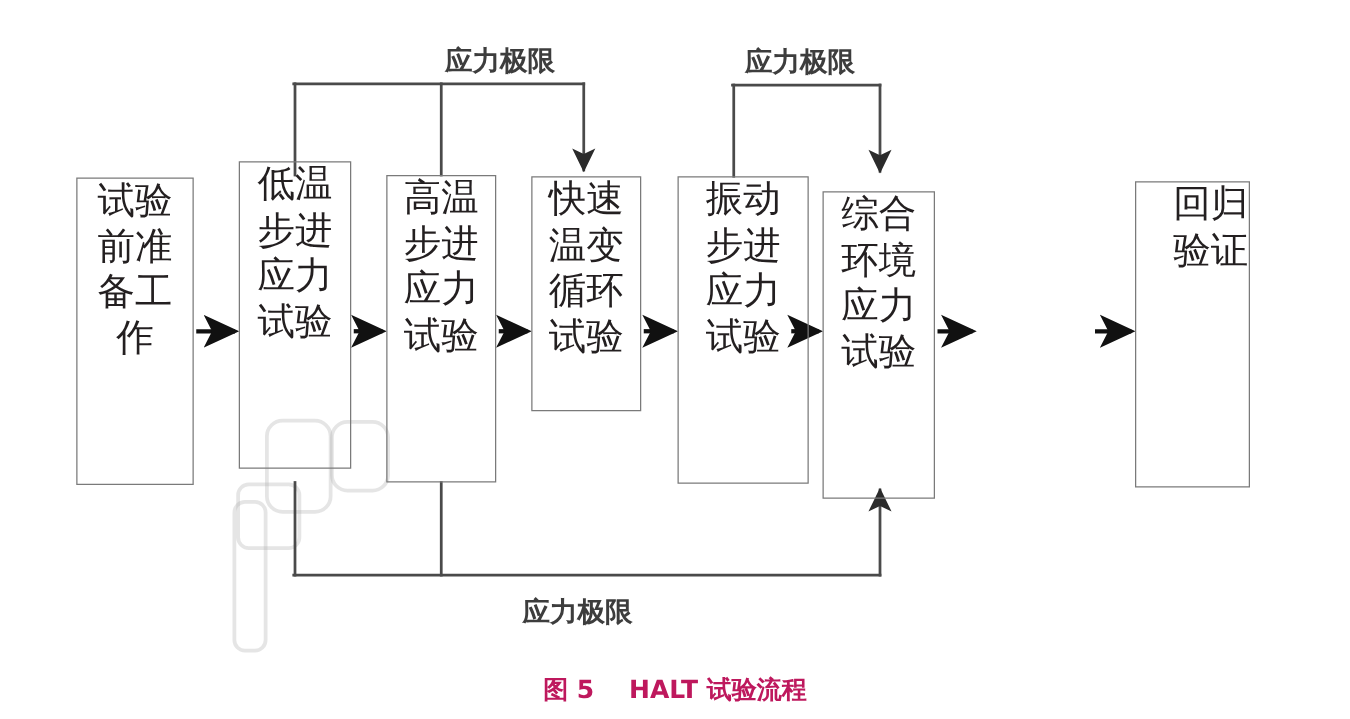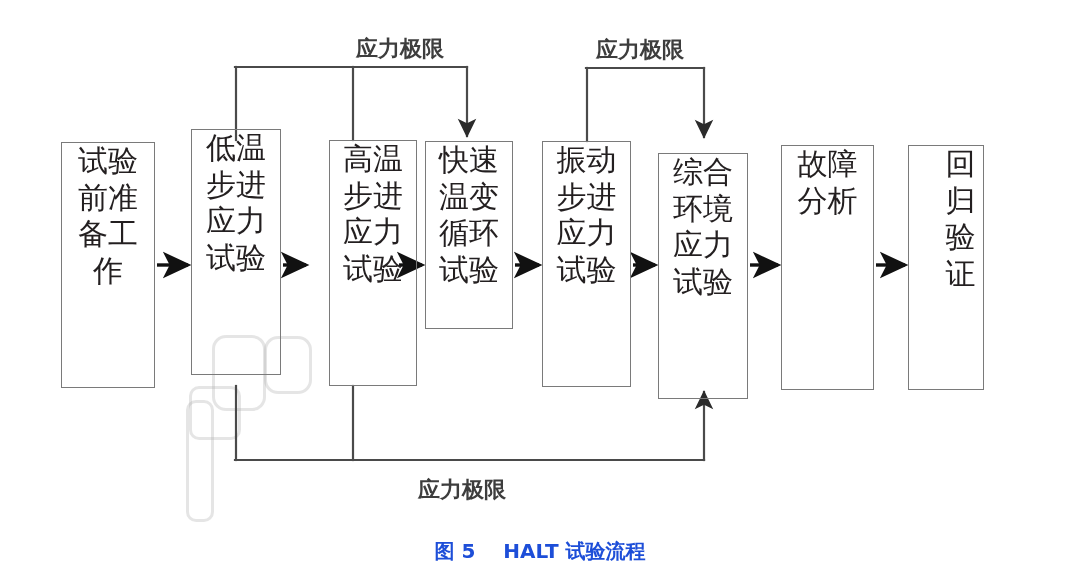--- a/index.html
+++ b/index.html
@@ -50,21 +50,21 @@
 
   
   #caption{
     position:absolute;
     left:0;right:0;
     top:538px;
     text-align:center;
     font-family:"DejaVu Sans","Liberation Sans",sans-serif;
     font-size:20px;
     font-weight:700;
-    color:#1d4ed8;
+    color:#be185d;
     white-space:pre;
   }
 
   
   .ghost{
     position:absolute;
     border:3px solid rgba(170,170,170,0.30);
     border-radius:14px;
     pointer-events:none;
   }
@@ -127,54 +127,50 @@
 作</span>
   </div>
 
   <div class="box" style="left:191px;top:129px;width:90px;height:246px;">
     <span class="txt">低温
 步进
 应力
 试验</span>
   </div>
 
-  <div class="box" style="left:309px;top:140px;width:88px;height:246px;margin-left:20px;">
+  <div class="box" style="left:309px;top:140px;width:88px;height:246px;">
     <span class="txt">高温
 步进
 应力
 试验</span>
   </div>
 
   <div class="box" style="left:425px;top:141px;width:88px;height:188px;">
     <span class="txt">快速
 温变
 循环
 试验</span>
   </div>
 
-  <div class="box" style="left:542px;top:141px;width:89px;height:246px;">
+  <div class="box" style="left:542px;top:141px;width:105px;height:246px;">
     <span class="txt">振动
 步进
 应力
 试验</span>
   </div>
 
   <div class="box" style="left:658px;top:141px;width:90px;height:246px;margin-top:12px;">
     <span class="txt">综合
 环境
 应力
 试验</span>
   </div>
 
-  <div class="box wide" style="left:781px;top:145px;width:93px;height:245px;">
-    <span class="txt">故障
-分析</span>
-  </div>
 
-  <div class="box wide" style="left:908px;top:145px;width:76px;height:245px;padding-left:29px;">
+  <div class="box wide" style="left:908px;top:145px;width:92px;height:245px;padding-left:29px;">
     <span class="txt">回归
 验证</span>
   </div>
 
   <div class="loop-label" style="left:356px;top:34px;">
     <span>应力极限</span>
   </div>
 
   <div class="loop-label" style="left:596px;top:35px;">
     <span>应力极限</span>

